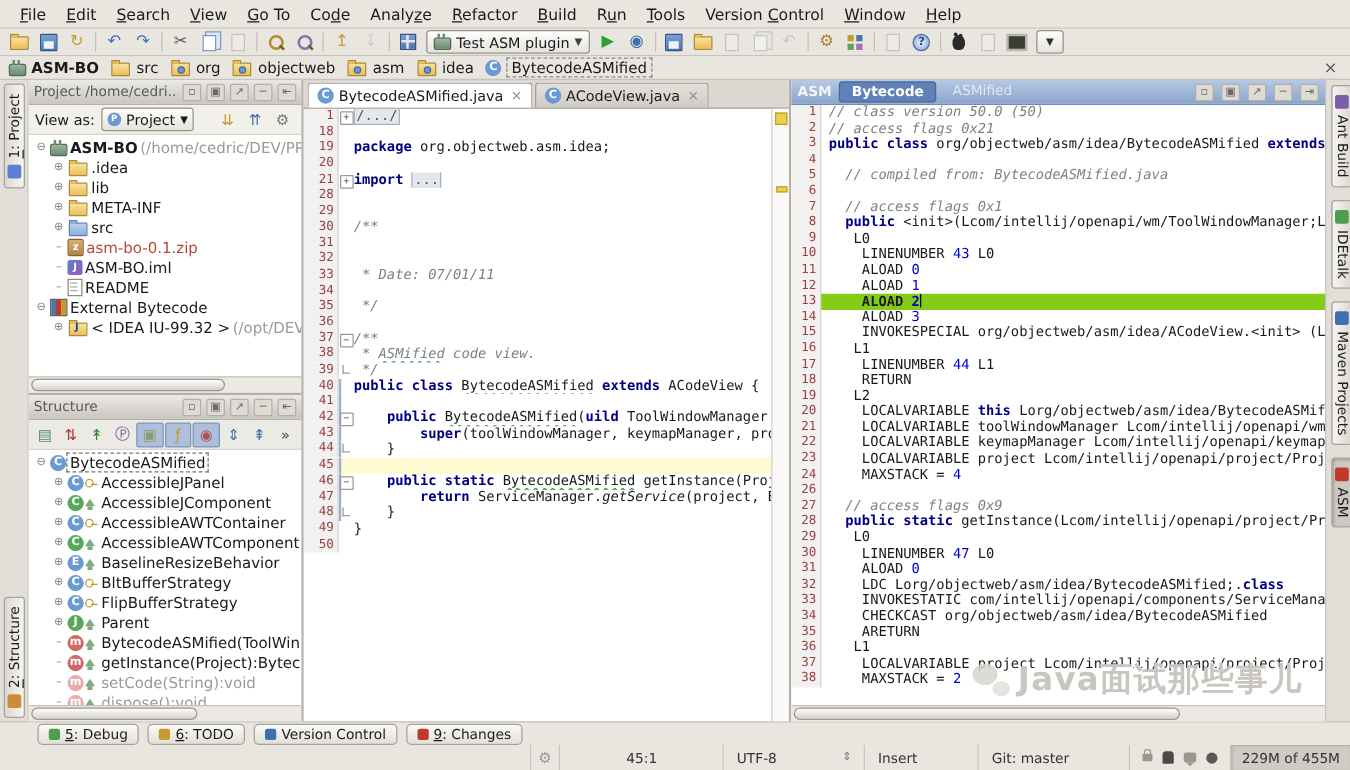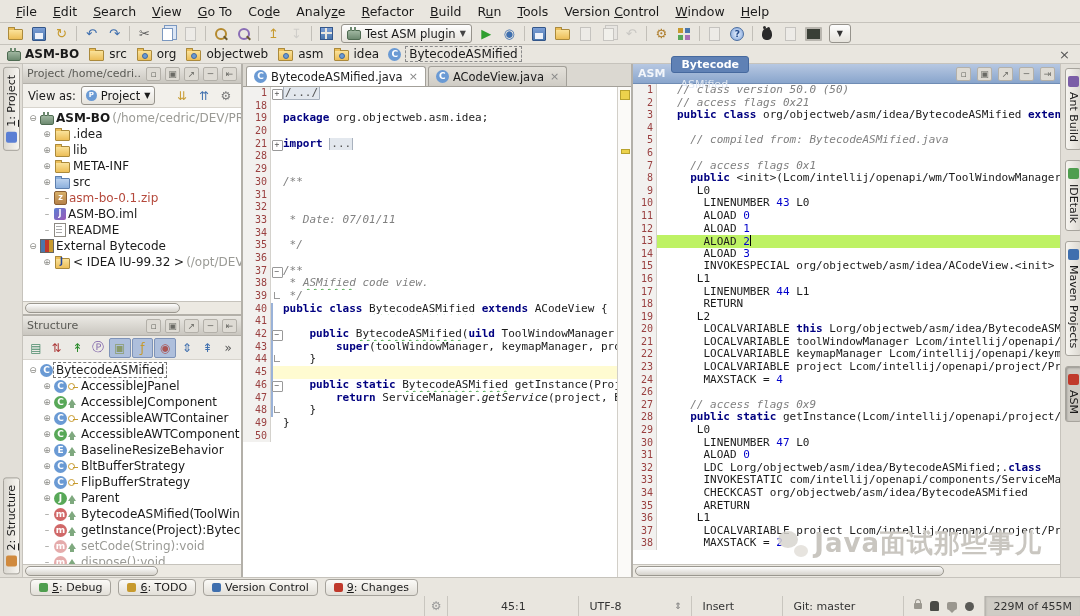--- a/index.html
+++ b/index.html
@@ -124,22 +124,22 @@
   
   .asm{flex:none;width:427px;display:flex;flex-direction:column;background:#fff;position:relative;}
   .asmhead{flex:none;height:19px;display:flex;align-items:center;gap:6px;padding:0 5px;background:linear-gradient(#b7c8e2,#89a5cc);border-bottom:1px solid #6f8cb4;}
   .asmtitle{color:#f2f5fa;font-size:11px;font-weight:bold;}
   .asmtab{padding:1px 9px;font-size:11px;border-radius:3px;color:#dfe7f2;}
   .asmtab.active{background:#5f81b5;border:1px solid #46699e;color:#fff;font-weight:bold;}
   .asmhead .spacer{flex:1;}
   .asmbody{flex:1;overflow:hidden;font-family:"DejaVu Sans Mono",monospace;font-size:11px;line-height:12.6px;}
   .asmbody .cl{height:12.6px;}
   .asmbody .cl .ln{width:20px;}
-  .asmbody .cl .ct{padding-left:20px;}
-  .asmbody .cl.cur .ct{background:#bef264;}
+  .asmbody .cl .ct{padding-left:6px;}
+  .asmbody .cl.cur .ct{background:#84cc16;font-weight:bold;}
   .watermark{position:absolute;right:18px;bottom:16px;display:flex;align-items:center;gap:6px;pointer-events:none;color:#c9c6c0;font-size:26px;font-weight:bold;text-shadow:1px 1px 0 #ffffff;letter-spacing:1px;}
   .wm-logo{width:30px;height:26px;position:relative;opacity:.85;}
   .wm-logo::before{content:"";position:absolute;left:0;top:0;width:20px;height:17px;border-radius:50%;background:#d8d5cf;box-shadow:1px 1px 0 #fff;}
   .wm-logo::after{content:"";position:absolute;right:0;bottom:0;width:14px;height:12px;border-radius:50%;background:#e3e0da;box-shadow:1px 1px 0 #fff;}
 
   
   .twbar{flex:none;height:18px;display:flex;align-items:center;gap:7px;padding-left:30px;background:#e9e6df;border-top:1px solid #c6c3bc;}
   .twbtn{display:flex;align-items:center;gap:4px;height:15px;padding:0 8px;font-size:11px;border:1px solid #a5a29b;border-radius:4px;background:linear-gradient(#fbfaf7,#e2dfd8);}
   .twicn{width:9px;height:9px;border-radius:2px;flex:none;}
   .statusbar{flex:1;display:flex;align-items:center;background:#e9e6df;font-size:11px;color:#333;}
@@ -692,21 +692,21 @@
         <div class="estripe">
           <span class="emark" style="left:2px;top:3px;width:8px;height:8px;"></span>
           <span class="emark" style="left:3px;top:62px;width:7px;height:3px;"></span>
         </div>
       </div>
     </div>
 
     <div class="asm">
       <div class="asmhead">
         <span class="asmtitle">ASM</span>
-        <span id="asm-tabs" style="display:flex;gap:4px;flex-direction:column;">
+        <span id="asm-tabs" style="display:flex;gap:4px;">
             <span class="asmtab active">Bytecode</span>
             <span class="asmtab">ASMified</span>
           </span>
         <span class="spacer"></span>
         <span class="hicn">▫</span>
         <span class="hicn">▣</span>
         <span class="hicn">↗</span>
         <span class="hicn">─</span>
         <span class="hicn">⇥</span>
       </div>

